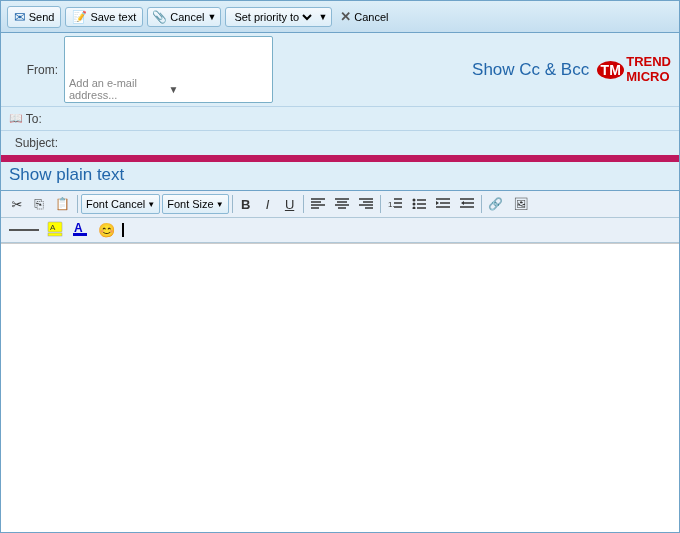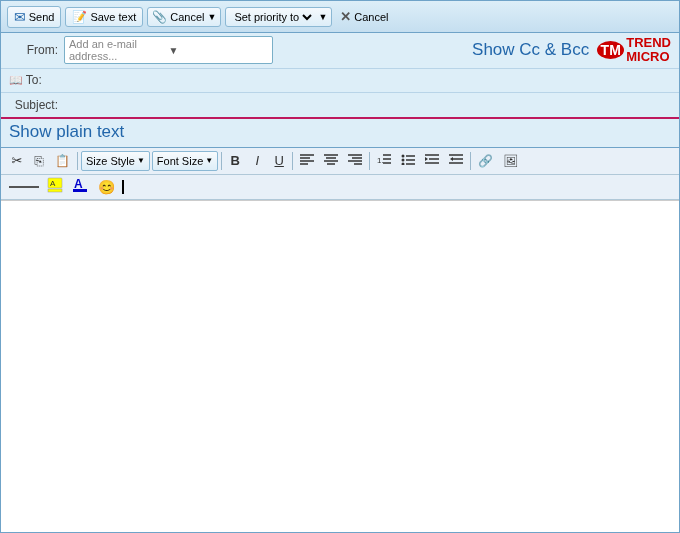--- a/index.html
+++ b/index.html
@@ -62,21 +62,21 @@
       border: none;
       cursor: pointer;
       font-size: 11px;
       color: #000;
       padding: 2px 4px;
     }
 
     
     #header-area {
       background: #ddeef8;
-      border-bottom: 2px solid #be185d;
+      border-bottom: 7px solid #be185d;
       padding: 0;
     }
     .header-row {
       display: flex;
       align-items: center;
       border-bottom: 1px solid #b8d4e8;
       padding: 3px 8px;
       min-height: 24px;
     }
     .header-row:last-child { border-bottom: none; }
@@ -91,21 +91,21 @@
       display: flex;
       align-items: center;
       background: #fff;
       border: 1px solid #7aafc8;
       border-radius: 2px;
       padding: 1px 4px;
       flex: 1;
       max-width: 240px;
       cursor: pointer;
     }
-    .from-select span { flex: 1; color: #888; font-size: 11px; }
+    .from-select span { flex: 1; color: #888; font-size: 11px; margin-top: 39px; }
     .to-input {
       flex: 1;
       border: none;
       background: transparent;
       font-size: 12px;
       outline: none;
       color: #000;
     }
     .subject-input {
       flex: 1;
@@ -325,21 +325,21 @@
   <button class="fmt-btn" title="Copy">
     <span style="font-size:12px;">⎘</span>
   </button>
   <button class="fmt-btn" title="Paste">
     <span style="font-size:12px;">📋</span>
   </button>
 
   <div class="fmt-sep"></div>
 
   <div class="fmt-dropdown">
-    <span>Size Style</span>
+    <span>Font Cancel</span>
     <span style="font-size:8px;">▼</span>
   </div>
 
   <div class="fmt-dropdown">
     <span>Font Size</span>
     <span style="font-size:8px;">▼</span>
   </div>
 
   <div class="fmt-sep"></div>
 

